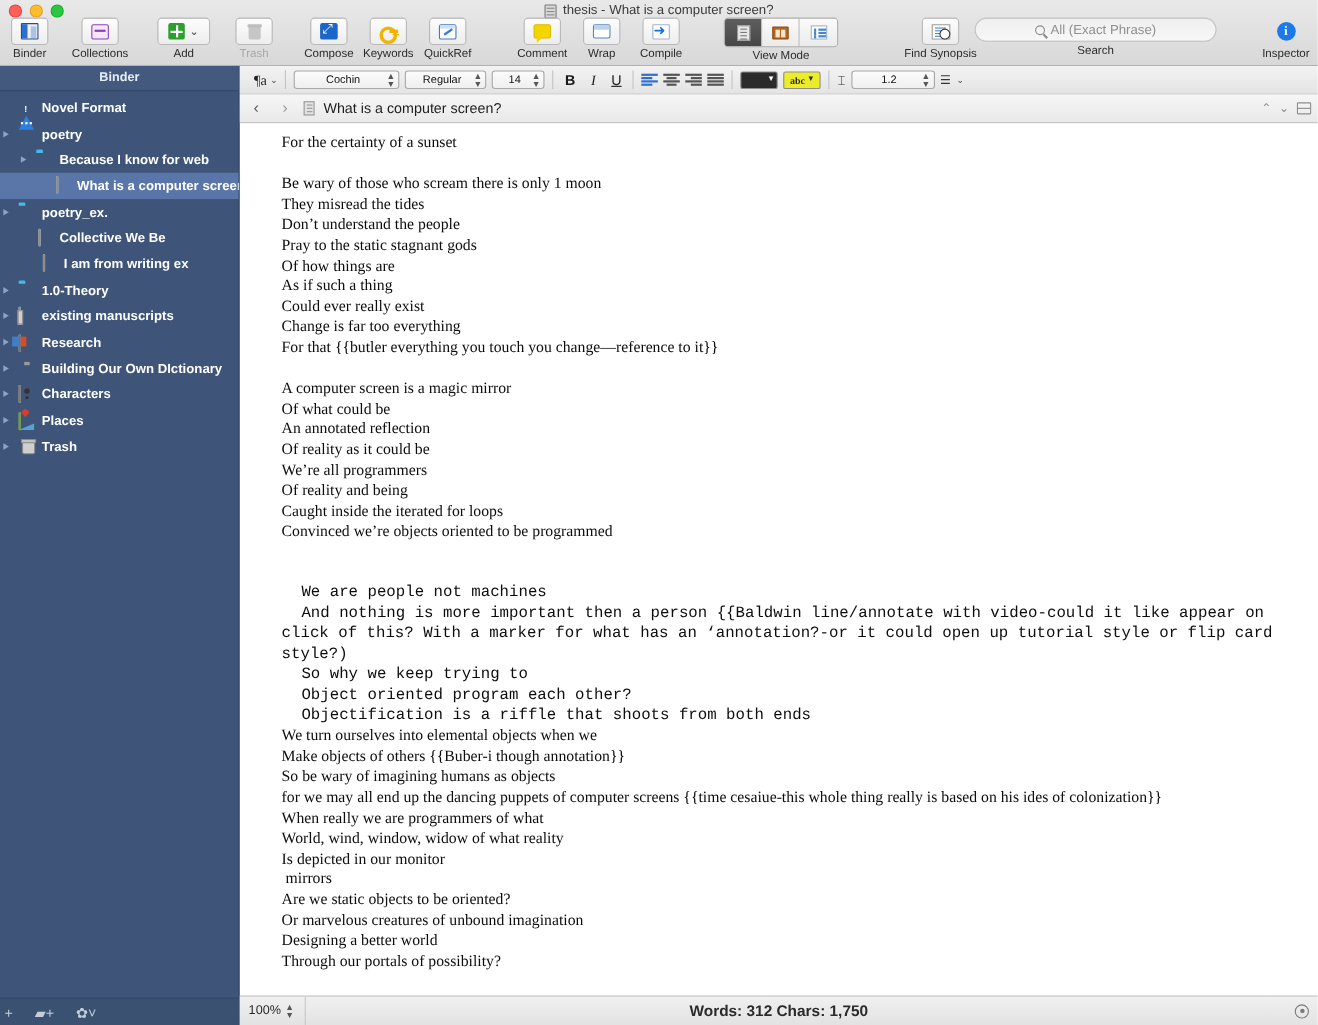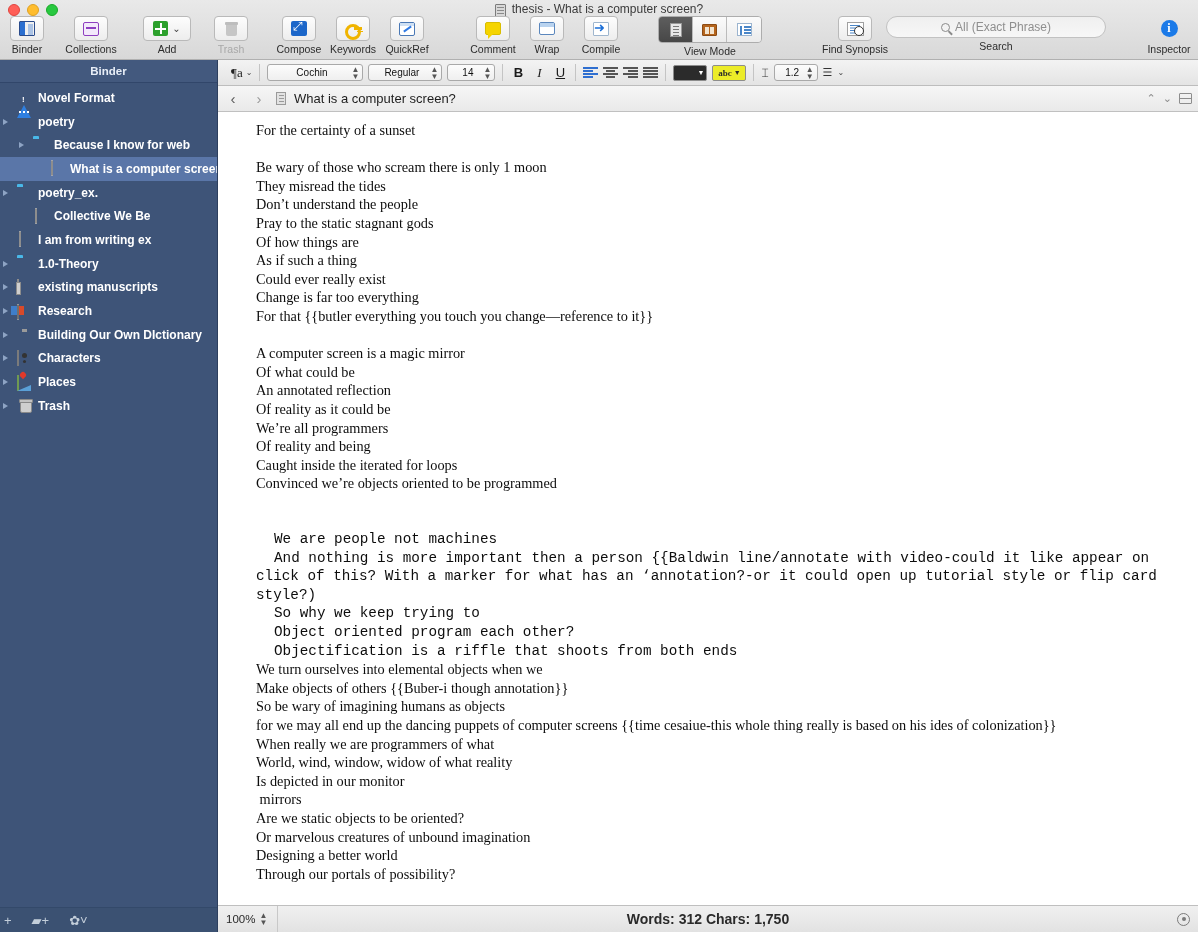--- a/index.html
+++ b/index.html
@@ -456,21 +456,21 @@
           <span class="bicon"><span class="i-folder"></span></span>
           <span>poetry_ex.</span>
         </div>
 
         <div class="brow" style="padding-left:16px">
           <span class="disc"></span>
           <span class="bicon"><span class="i-doc"></span></span>
           <span>Collective We Be</span>
         </div>
 
-        <div class="brow" style="padding-left:0">
+        <div class="brow" style="padding-left:20px">
           <span class="disc"></span>
           <span class="bicon"><span class="i-doc"></span></span>
           <span>I am from writing ex</span>
         </div>
 
         <div class="brow">
           <span class="disc has"></span>
           <span class="bicon"><span class="i-folder"></span></span>
           <span>1.0-Theory</span>
         </div>
@@ -597,21 +597,21 @@
           </span>
           <span class="swatch-hl">
             <span class="ab">abc</span>
             <span class="ar">▼</span>
           </span>
         </div>
         <div class="fb-div"></div>
 
         <div class="fb-sec">
           <span class="lsicon">⌶</span>
-          <div class="combo" style="width:44px">
+          <div class="combo" style="width:76px">
             <span class="ctext">1.2</span>
             <span class="stepper">
                 <span>▲</span>
                 <span>▼</span>
               </span>
           </div>
           <span class="listb">☰</span>
           <span class="caretdown">⌄</span>
         </div>
       </div>

